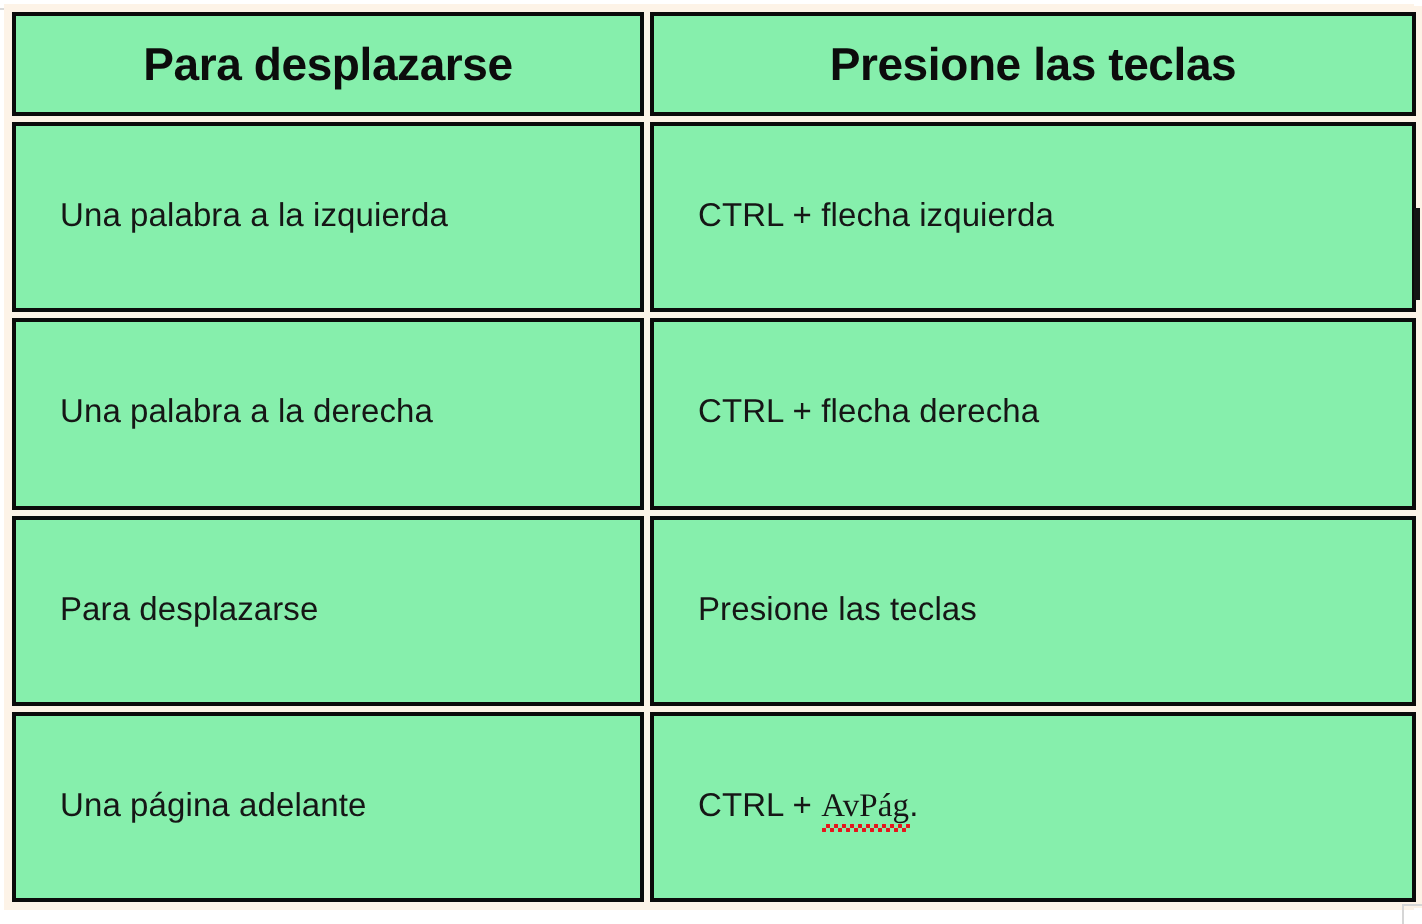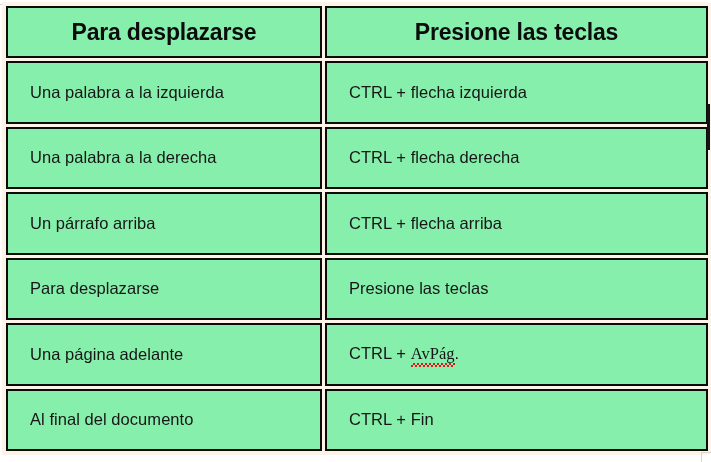--- a/index.html
+++ b/index.html
@@ -163,34 +163,26 @@
       <tbody id="table-body">
           <tr class="data-row">
             <td class="action-cell"><span class="cell-text">Una palabra a la izquierda</span></td>
             <td class="keys-cell"><span class="cell-text">CTRL + flecha izquierda</span></td>
           </tr>
           <tr class="data-row">
             <td class="action-cell"><span class="cell-text">Una palabra a la derecha</span></td>
             <td class="keys-cell"><span class="cell-text">CTRL + flecha derecha</span></td>
           </tr>
           <tr class="data-row">
-            <td class="action-cell"><span class="cell-text">Un párrafo arriba</span></td>
-            <td class="keys-cell"><span class="cell-text">CTRL + flecha arriba</span></td>
-          </tr>
-          <tr class="data-row">
             <td class="action-cell"><span class="cell-text">Para desplazarse</span></td>
             <td class="keys-cell"><span class="cell-text">Presione las teclas</span></td>
           </tr>
           <tr class="data-row">
             <td class="action-cell"><span class="cell-text">Una página adelante</span></td>
             <td class="keys-cell"><span class="cell-text">CTRL + </span><span class="cell-text misspelled">AvPág</span><span class="cell-text">.</span></td>
-          </tr>
-          <tr class="data-row">
-            <td class="action-cell"><span class="cell-text">Al final del documento</span></td>
-            <td class="keys-cell"><span class="cell-text">CTRL + Fin</span></td>
           </tr>
         </tbody>
     </table>
   </div>
 
   <div class="edge-artifact"></div>
   <div class="corner-artifact"></div>
 
 </div>
 

